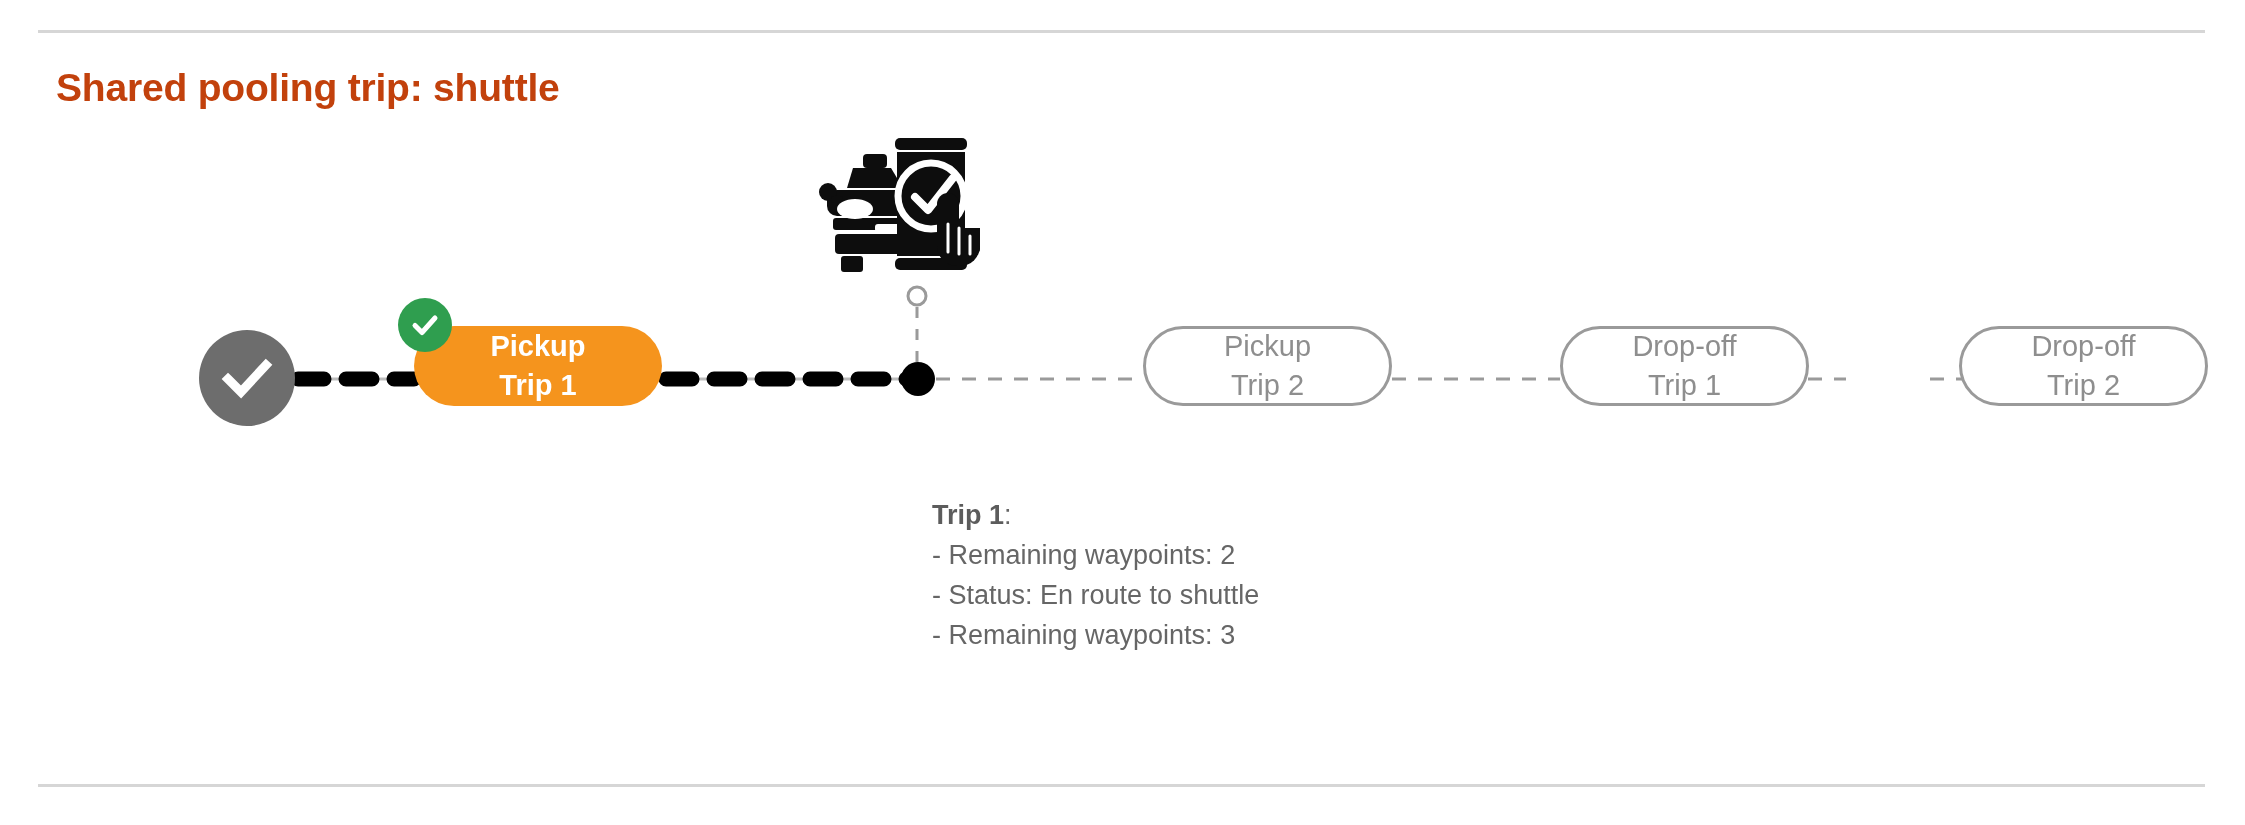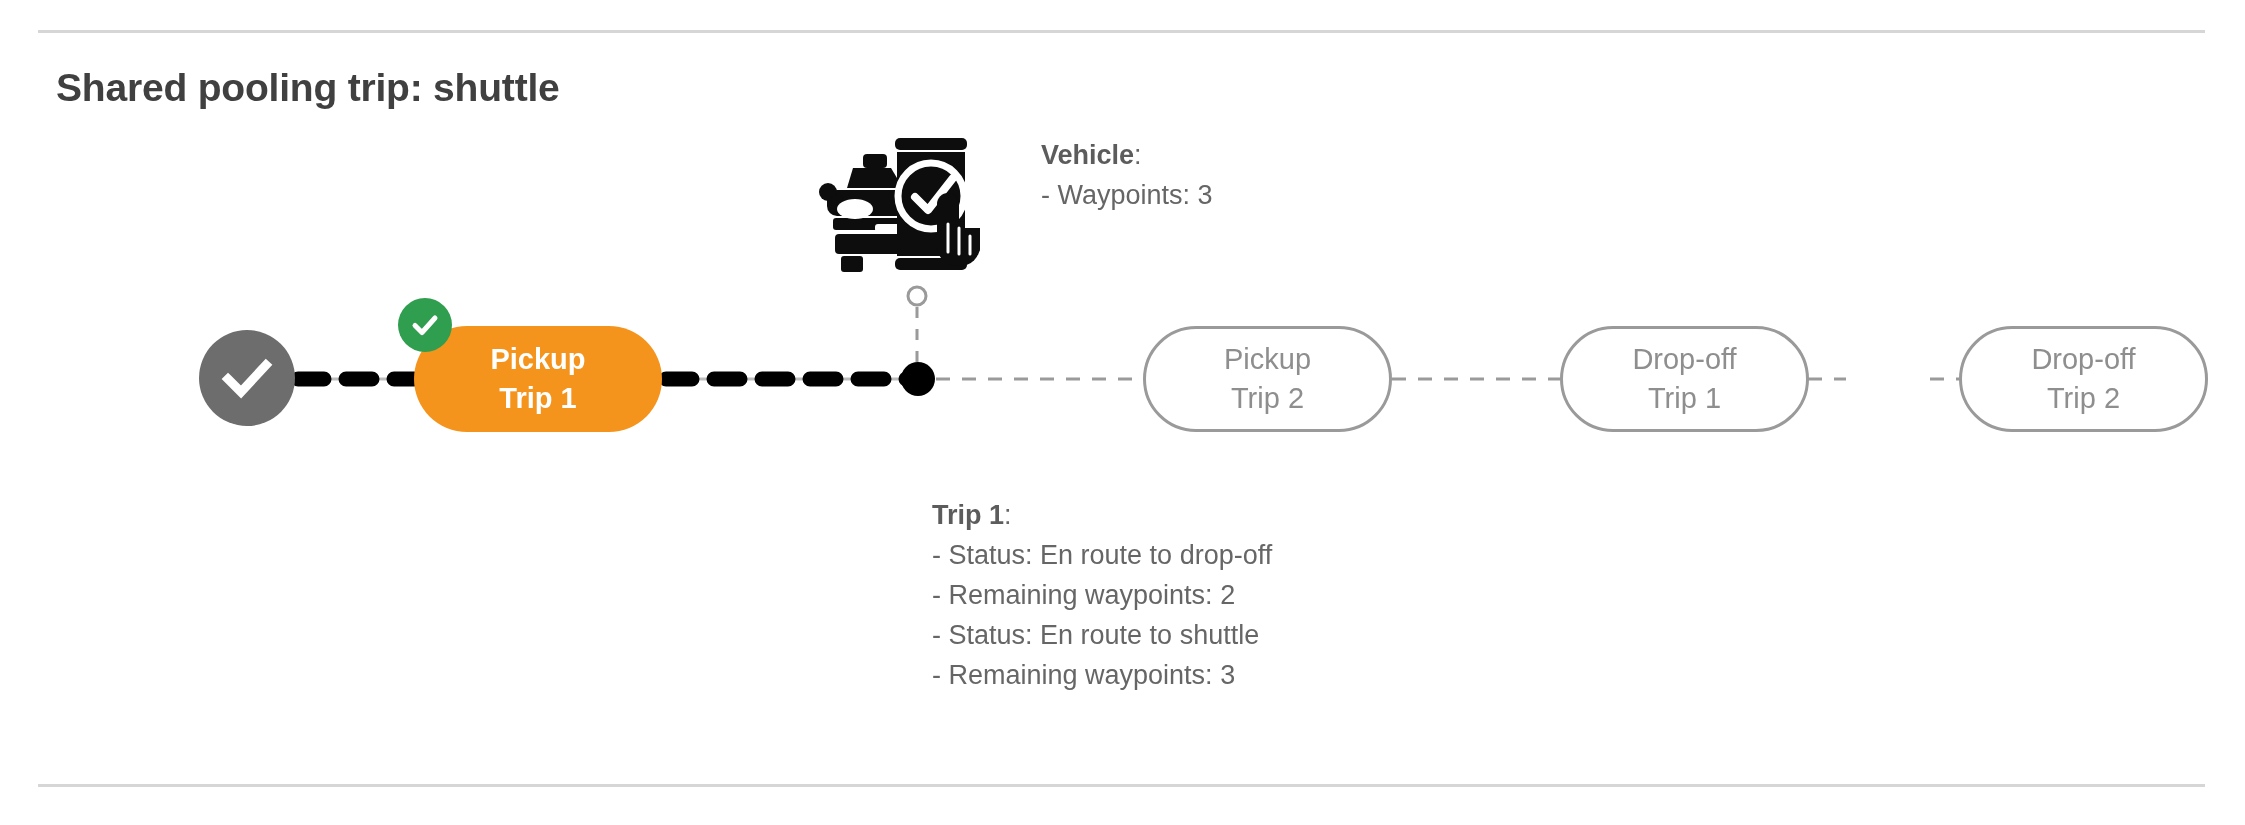--- a/index.html
+++ b/index.html
@@ -32,21 +32,21 @@
   .divider.top { top: 30px; }
   .divider.bottom { top: 784px; }
 
   
   .page-title {
     position: absolute;
     left: 56px;
     top: 66px;
     font-size: 39px;
     font-weight: bold;
-    color: #404040;
+    color: #c2410c;
     letter-spacing: -0.2px;
     white-space: nowrap;
   }
 
   
   .wire-layer {
     position: absolute;
     left: 0;
     top: 0;
     width: 2245px;
@@ -76,21 +76,21 @@
     text-align: center;
     font-size: 27px;
     line-height: 40px;
     color: #676767;
   }
 
   
   .pill {
     position: absolute;
     box-sizing: border-box;
-    height: 106px;
+    height: 80px;
     border-radius: 53px;
     display: flex;
     flex-direction: column;
     align-items: center;
     justify-content: center;
     font-size: 29px;
     line-height: 39px;
     white-space: nowrap;
   }
   .pill.active {
@@ -241,26 +241,21 @@
         <path d="M122 80 a11 11 0 0 1 22 0 v24 h-22 z"></path>
         <rect x="133" y="100" width="11" height="30" rx="5.5"></rect>
         <rect x="144" y="104" width="11" height="26" rx="5.5"></rect>
         <rect x="155" y="110" width="10" height="20" rx="5"></rect>
         <path d="M122 104 h43 v18 a20 20 0 0 1 -20 20 h-3 a20 20 0 0 1 -20 -20 z"></path>
       </g>
       <path d="M133 100 v28 M144 104 v26 M155 112 v18" stroke="#ffffff" stroke-width="3" fill="none" stroke-linecap="round"></path>
     </svg>
   </div>
 
-  <div class="annotation vehicle-annotation">
-    <span class="row"><span class="hd">Vehicle</span><span>:</span></span>
-    <span class="row">- Waypoints: 3</span>
-  </div>
 
   <div class="annotation trip-annotation">
     <span class="row"><span class="hd">Trip 1</span><span>:</span></span>
-    <span class="row">- Status:  En route to drop-off</span>
     <span class="row">- Remaining waypoints: 2</span>
     <span class="row">- Status:  En route to shuttle</span>
     <span class="row">- Remaining waypoints: 3</span>
   </div>
 
 </div>
 
 </body></html>

